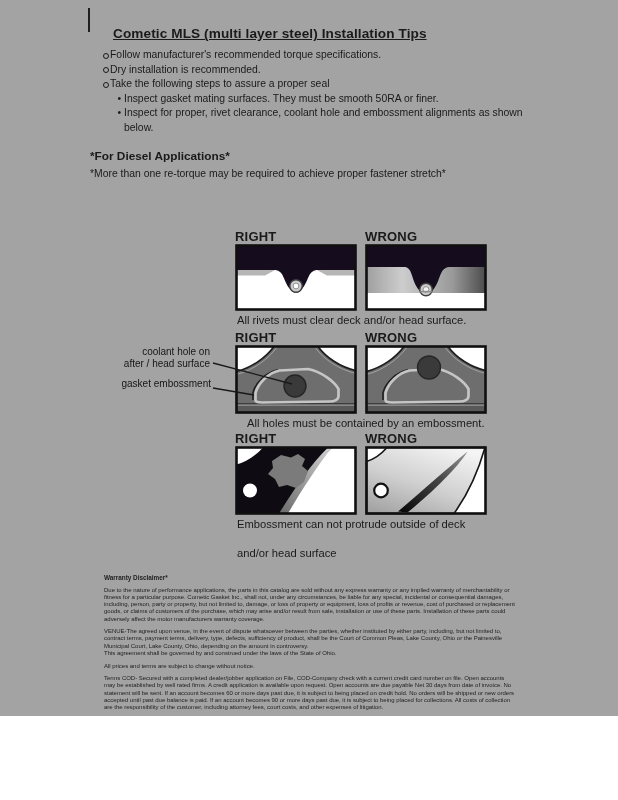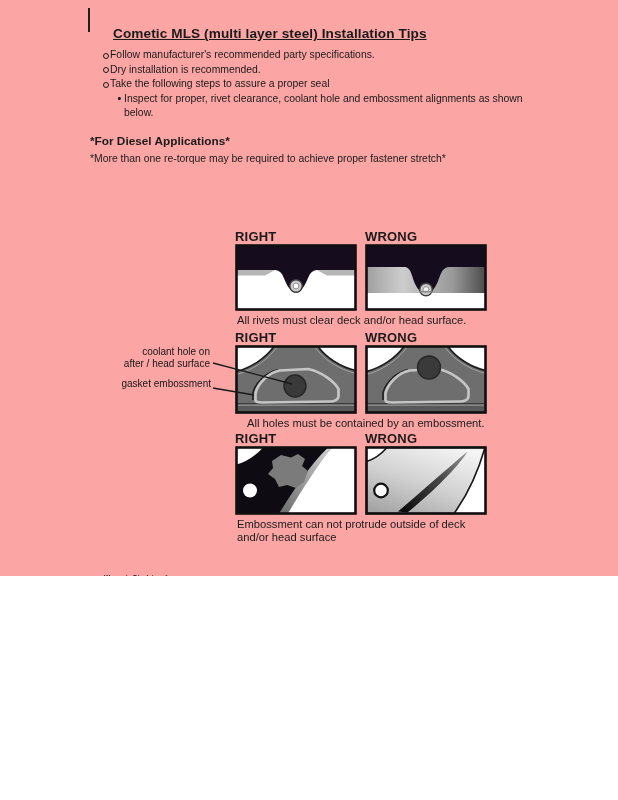--- a/index.html
+++ b/index.html
@@ -1,17 +1,17 @@
 <!DOCTYPE html>
 <html><head>
 <meta charset="utf-8">
 <style>
   html,body{margin:0;padding:0;background:#ffffff;}
   .page{
-    position:relative;width:618px;height:576px;background:#fca5a5;
+    position:relative;width:618px;height:716px;background:#a3a3a3;
     font-family:"Liberation Sans", sans-serif;color:#1a1a1a;overflow:hidden;
   }
   .stray{position:absolute;left:88px;top:8px;width:1.5px;height:24px;background:#1f1f1f;}
   .content{position:absolute;left:90px;top:26px;width:458px;}
   .title{font-size:13.6px;font-weight:bold;margin-left:23px;text-decoration:underline;letter-spacing:0.1px;}
   .bullets{margin-top:7px;font-size:10.4px;line-height:14.6px;}
   .b-item{position:relative;padding-left:20px;}
   .b-item .ring{position:absolute;left:13px;top:4.6px;width:4px;height:4px;border:1px solid #1a1a1a;border-radius:50%;}
   .sb-item{position:relative;padding-left:34px;}
   .sb-item .dot{position:absolute;left:27.5px;top:0;font-size:10.4px;}
@@ -43,24 +43,24 @@
 <body>
 
 <div class="page">
 
   <div class="stray"></div>
 
   <div class="content">
     <div class="title">Cometic MLS (multi layer steel) Installation Tips</div>
 
     <div class="bullets">
-      <div class="b-item"><span class="ring"></span><span>Follow manufacturer's recommended party specifications.</span></div>
+      <div class="b-item"><span class="ring"></span><span>Follow manufacturer's recommended torque specifications.</span></div>
       <div class="b-item"><span class="ring"></span><span>Dry installation is recommended.</span></div>
       <div class="b-item"><span class="ring"></span><span>Take the following steps to assure a proper seal</span></div>
-      <div class="sb-item"><span class="dot">•</span></div>
+      <div class="sb-item"><span class="dot">•</span><span>Inspect gasket mating surfaces.  They must be smooth 50RA or finer.</span></div>
       <div class="sb-item"><span class="dot">•</span><span>Inspect for proper, rivet clearance, coolant hole and embossment alignments as shown below.</span></div>
     </div>
 
     <div class="diesel">
       <div class="diesel-head">*For Diesel Applications*</div>
       <div class="note">*More than one re-torque may be required to achieve proper fastener stretch*</div>
     </div>
   </div>
 
   <div class="dgroup r1">
@@ -186,21 +186,21 @@
           </linearGradient>
         </defs>
         <rect x="1.5" y="1.5" width="119" height="66" fill="#ffffff"></rect>
         <path d="M22,1.5 C15.5,9 8,13.5 1.5,15.5 L1.5,67.5 L89,67.5 C101,51 113,26 120,1.5 Z" fill="url(#g-r3band)" stroke="#161616" stroke-width="1.6"></path>
         <path d="M33,65.5 C55,47 80,24.5 102.5,5.5 C92,22.5 66,47.5 42.5,66.5 Z" fill="url(#g-r3sliver)"></path>
         <circle cx="16" cy="44.5" r="6.8" fill="#ffffff" stroke="#121212" stroke-width="2.2"></circle>
         <rect x="1.5" y="1.5" width="119" height="66" fill="none" stroke="#101010" stroke-width="2.6"></rect>
       </svg>
     </div>
     <div class="caption">Embossment can not protrude outside of deck</div>
-    <div class="caption" style="margin-top:0;">and/or head surface</div>
+    <div class="caption" style="margin-top:16px;">and/or head surface</div>
   </div>
 
   <div class="legal">
     <p class="lh">Warranty Disclaimer*</p>
     <p>Due to the nature of performance applications, the parts in this catalog are sold without any express warranty or any implied warranty of merchantability or fitness for a particular purpose.  Cometic Gasket Inc., shall not, under any circumstances, be liable for any special, incidental or consequential damages, including, person, party or property, but not limited to, damage, or loss of property or equipment, loss of profits or revenue, cost of purchased or replacement goods, or claims of customers of the purchase, which may arise and/or result from sale, installation or use of these parts.  Installation of these parts could adversely affect the motor manufacturers warranty coverage.</p>
     <p class="tight">VENUE-The agreed upon venue, in the event of dispute whatsoever between the parties, whether instituted by either party, including, but not limited to, contract terms, payment terms, delivery, type, defects, sufficiency of product, shall be the Court of Common Pleas, Lake County, Ohio or the Painesville Municipal Court, Lake County, Ohio, depending on the amount in controversy.</p>
     <p>This agreement shall be governed by and construed under the laws of the State of Ohio.</p>
     <p>All prices and terms are subject to change without notice.</p>
     <p>Terms COD- Secured with a completed dealer/jobber application on File, COD-Company check with a current credit card number on file.  Open accounts may be established by well rated firms.  A credit application is available upon request.  Open accounts are due payable Net 30 days from date of invoice.  No statement will be sent.  If an account becomes 60 or more days past due, it is subject to being placed on credit hold.  No orders will be shipped or new orders accepted until past due balance is paid.  If an account becomes 90 or more days past due, it is subject to being placed for collections.  All costs of collection are the responsibility of the customer, including attorney fees, court costs, and other expenses of litigation.</p>
     <p>Returns- Authorized (RGA) must be obtained in advance on all returns.  A packing slip or invoice number must accompany the merchandise.  No returns after 30 days from invoice date.  All returns are subject to a 25% restocking charge.  All custom designed and custom manufactured gaskets are non-returnable.</p>

